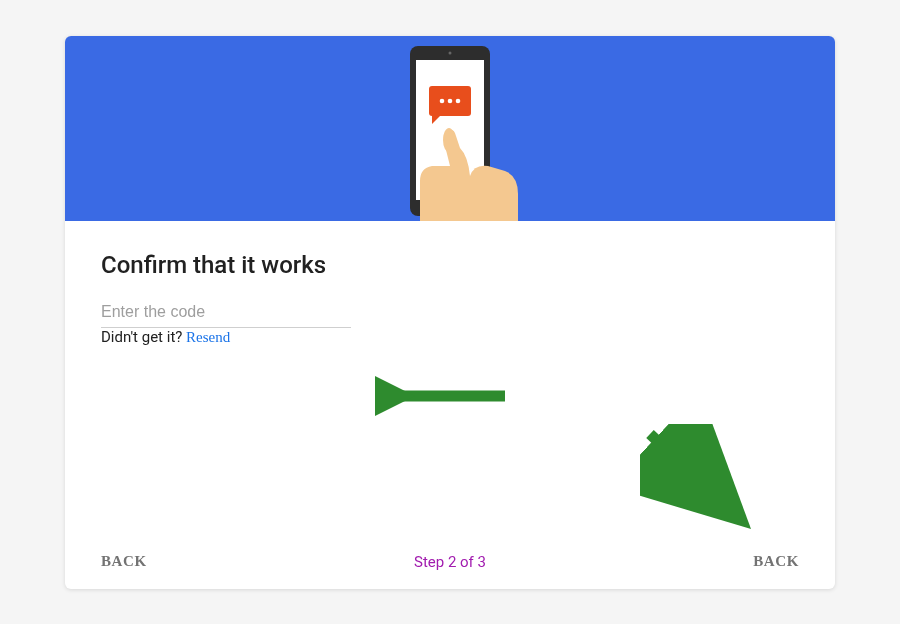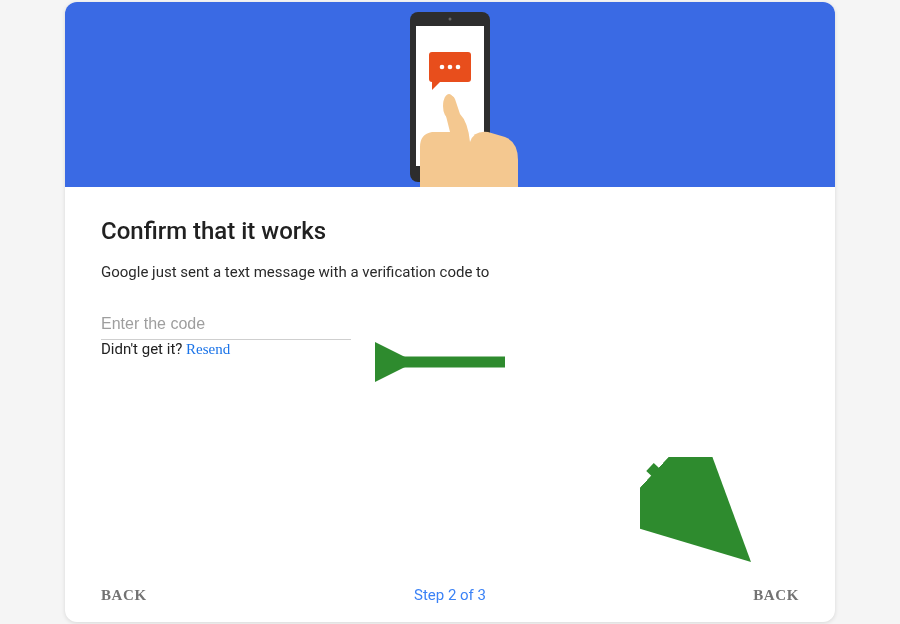--- a/index.html
+++ b/index.html
@@ -7,23 +7,23 @@
       font-family: 'Roboto', Arial, sans-serif;
       background: #f5f5f5;
       width: 900px;
       height: 624px;
       display: flex;
       align-items: center;
       justify-content: center;
     }
     .card {
       width: 770px;
-      height: 620px;
+      height: 553px;
       background: #fff;
-      border-radius: 12px;
+      border-radius: 6px;
       overflow: hidden;
       box-shadow: 0 1px 4px rgba(0,0,0,0.12);
       display: flex;
       flex-direction: column;
       position: relative;
     }
     .banner {
       background: #3a6ae4;
       height: 185px;
       display: flex;
@@ -92,21 +92,21 @@
       border: none;
       font-size: 15px;
       font-weight: 600;
       letter-spacing: 0.6px;
       color: #737373;
       cursor: pointer;
       font-family: Liberation Serif, serif;
     }
     .step-indicator {
       font-size: 15px;
-      color: #3b82f6;
+      color: #a21caf;
     }
     .arrow {
       position: absolute;
       pointer-events: none;
     }
     .arrow1 { left: 310px; top: 340px; }
     .arrow2 { right: 75px; bottom: 55px; }
   </style>
 </head>
 <body>
@@ -133,21 +133,20 @@
           <path d="M 120 185 L 120 140 Q 118 120 110 112 L 106 100 Q 104 92 98 94 Q 92 96 94 106 L 100 130 L 82 130 Q 70 132 70 145 L 70 185 Z" fill="#f4c890"></path>
           <ellipse cx="99" cy="104" rx="6" ry="12" fill="#f4c890"></ellipse>
           <path d="M 120 185 L 120 140 Q 124 128 138 130 L 155 135 Q 168 140 168 158 L 168 185 Z" fill="#f4c890"></path>
         </g>
       </svg>
     </div>
   </div>
 
   <div class="content">
     <h1 class="heading">Confirm that it works</h1>
-    <p class="description">Google just sent a text message with a verification code to</p>
 
     <div class="input-row">
       <input class="code-input" type="text" placeholder="Enter the code" style="">
     </div>
 
     <p class="resend-line">
       <span>Didn't get it? </span><a class="resend-link" href="#">Resend</a>
     </p>
 
     <div class="footer">

